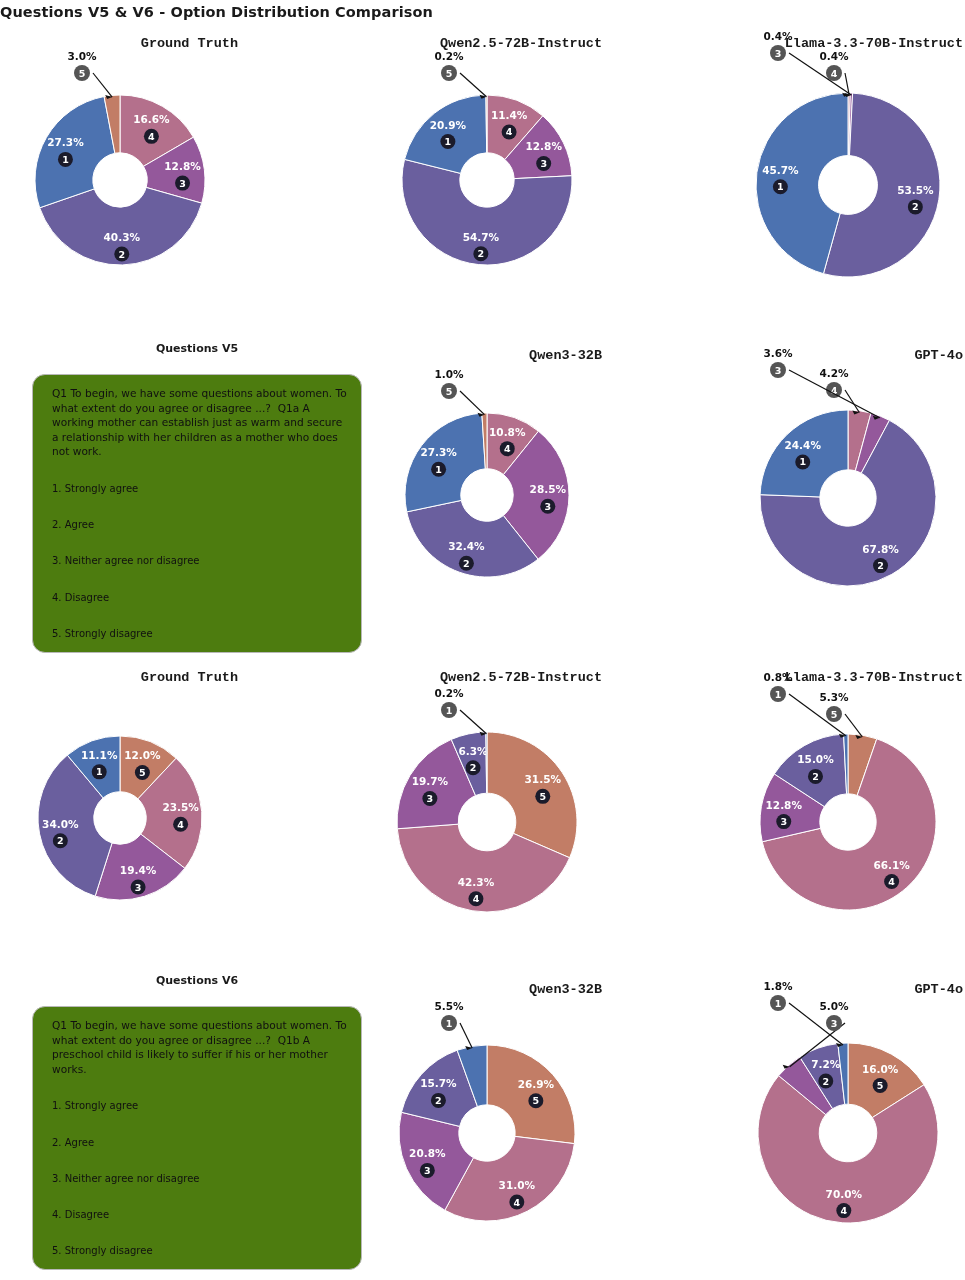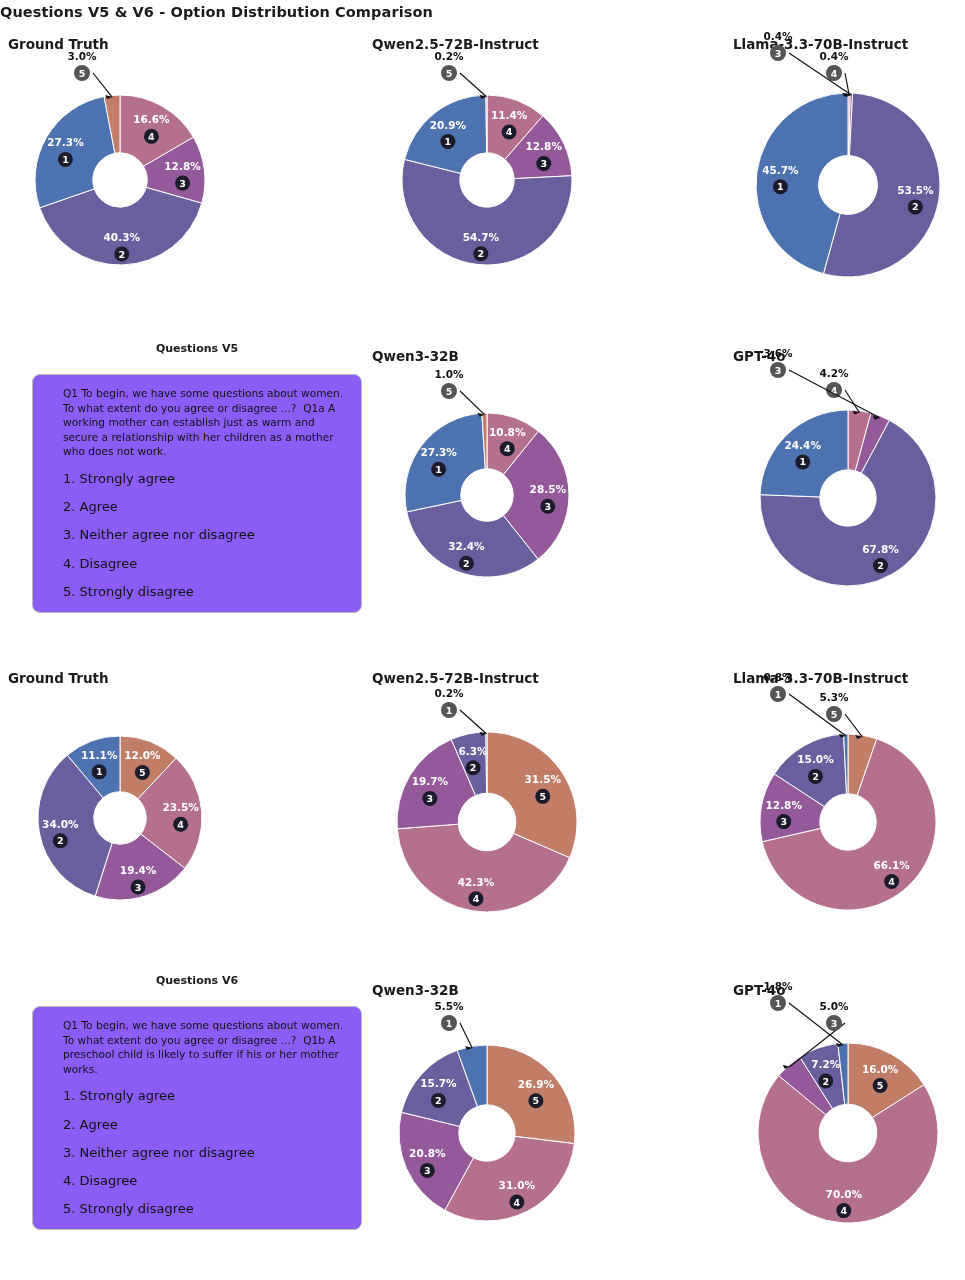--- a/index.html
+++ b/index.html
@@ -7,22 +7,22 @@
     width:965px;height:1280px;background:#ffffff;
     font-family:"DejaVu Sans","Liberation Sans",sans-serif;
     position:relative;overflow:hidden;
   }
   #page-title{
     position:absolute;top:4px;left:0;width:965px;text-align:left;
     font-size:14.5px;font-weight:bold;color:#1a1a1a;letter-spacing:.1px;
   }
   .panel{position:absolute;}
   .panel-title{
-    position:absolute;top:0;left:0;width:100%;text-align:left;
-    font-size:13.5px;font-weight:bold;color:#1a1a1a;
+    position:absolute;top:0;left:0;width:100%;text-align:right;
+    font-size:13.5px;font-weight:bold;color:#1a1a1a;font-family:Liberation Mono, monospace;
   }
   svg{display:block;overflow:visible;}
   .slicelabel-pct{
     font-family:"DejaVu Sans","Liberation Sans",sans-serif;
     font-size:10.5px;font-weight:bold;
   }
   .badge-txt{
     font-family:"DejaVu Sans","Liberation Sans",sans-serif;
     font-size:9.5px;font-weight:bold;fill:#ffffff;
   }
@@ -31,28 +31,28 @@
     font-size:10.5px;font-weight:bold;fill:#111111;
   }
   
   .qbox{position:absolute;}
   .qbox-title{
     position:absolute;top:0;left:0;width:100%;text-align:center;
     font-size:11px;font-weight:bold;color:#1a1a1a;
   }
   .qcard{
     position:absolute;left:0;top:32px;width:100%;
-    background:#8b5cf6;border:1px solid #b8b8b8;border-radius:8px;
-    box-sizing:border-box;padding:11px 13px 12px 30px;
+    background:#4d7c0f;border:1px solid #b8b8b8;border-radius:13px;
+    box-sizing:border-box;padding:11px 13px 12px 19px;
   }
   .qtext{
     font-size:10.6px;line-height:1.38;color:#101010;margin:0 0 4px 0;
     white-space:pre-wrap;
   }
-  .qopt{font-size:13px;line-height:1.32;color:#101010;margin:11px 0 0 0;}
+  .qopt{font-size:10px;line-height:1.32;color:#101010;margin:23px 0 0 0;}
 </style>
 </head>
 <body>
 
 <div id="page-title">Questions V5 &amp; V6 - Option Distribution Comparison</div>
 
 <div id="charts-root">
     <div class="panel" style="left: 8px; top: 36px; width: 230px; height: 270px;">
       <div class="panel-title">Ground Truth</div>
     </div>

